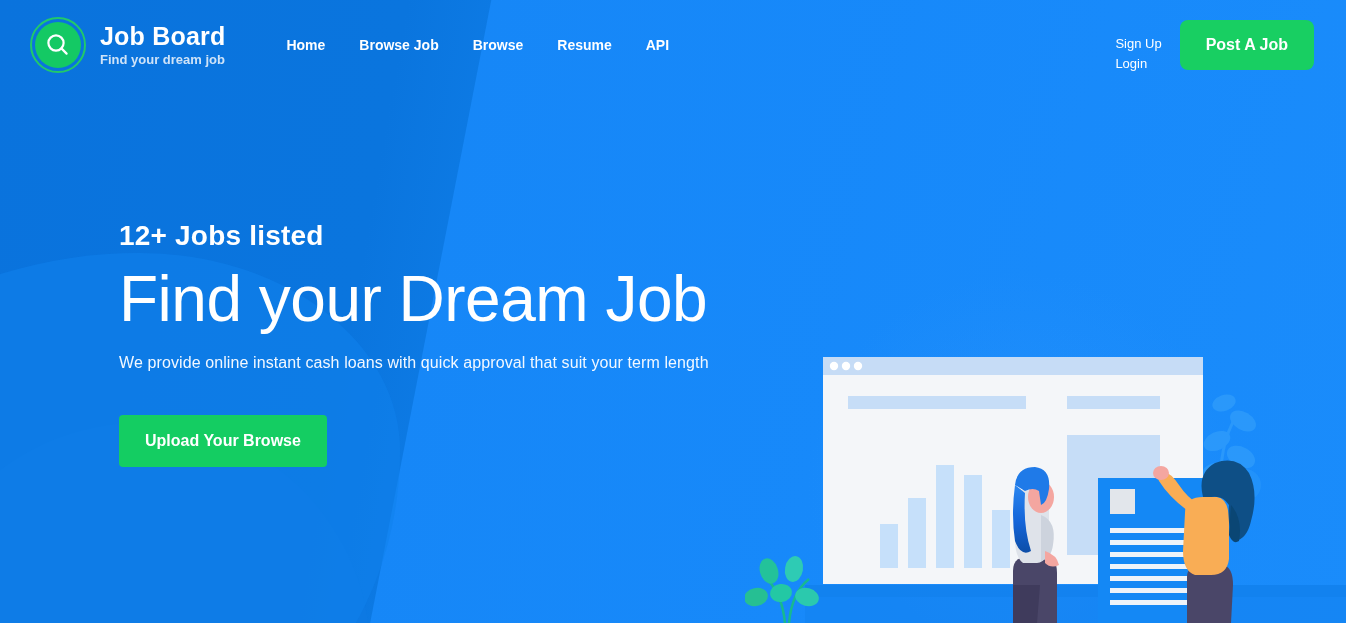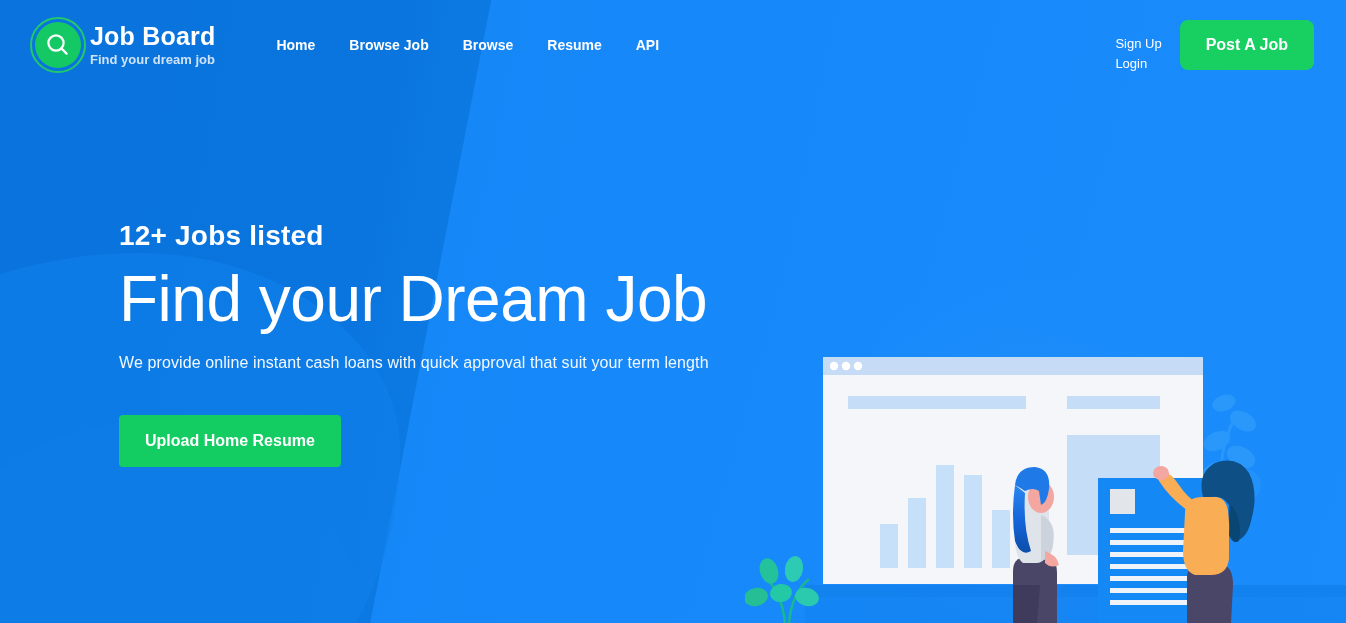--- a/index.html
+++ b/index.html
@@ -43,21 +43,21 @@
     opacity:.55;
   }
 
   
   header {
     position:relative; z-index:10;
     height:90px;
     display:flex; align-items:center;
     padding:0 32px 0 30px;
   }
-  .brand { display:flex; align-items:center; gap:4px; }
+  .brand { display:flex; align-items:center; gap:14px; }
   .brand-mark {
     width:56px; height:56px; border-radius:50%;
     border:2px solid #21c96a;
     display:flex; align-items:center; justify-content:center;
     flex:none;
   }
   .brand-mark .inner {
     width:46px; height:46px; border-radius:50%;
     background:#14c964;
     display:flex; align-items:center; justify-content:center;
@@ -171,21 +171,21 @@
     </div>
     <button class="post-job-btn">Post A Job</button>
   </div>
 
 </header>
 
 <section class="hero">
   <div class="hero-eyebrow">12+ Jobs listed</div>
   <h1 class="hero-title">Find your Dream Job</h1>
   <p class="hero-sub">We provide online instant cash loans with quick approval that suit your term length</p>
-  <button class="upload-btn">Upload Home Resume</button>
+  <button class="upload-btn">Upload Your Browse</button>
 </section>
 
 <div class="illustration">
   <svg class="ill-svg" viewBox="0 0 601 278" aria-hidden="true">
 
     <g opacity=".85">
       <path d="M476 150 C474 120 478 92 492 70" stroke="#2d9bfb" stroke-width="3" fill="none"></path>
       <ellipse cx="470" cy="128" rx="15" ry="10" fill="#2d9bfb" transform="rotate(-22 470 128)"></ellipse>
       <ellipse cx="496" cy="112" rx="15" ry="10" fill="#2d9bfb" transform="rotate(28 496 112)"></ellipse>
       <ellipse cx="472" cy="96" rx="14" ry="9" fill="#2d9bfb" transform="rotate(-25 472 96)"></ellipse>

